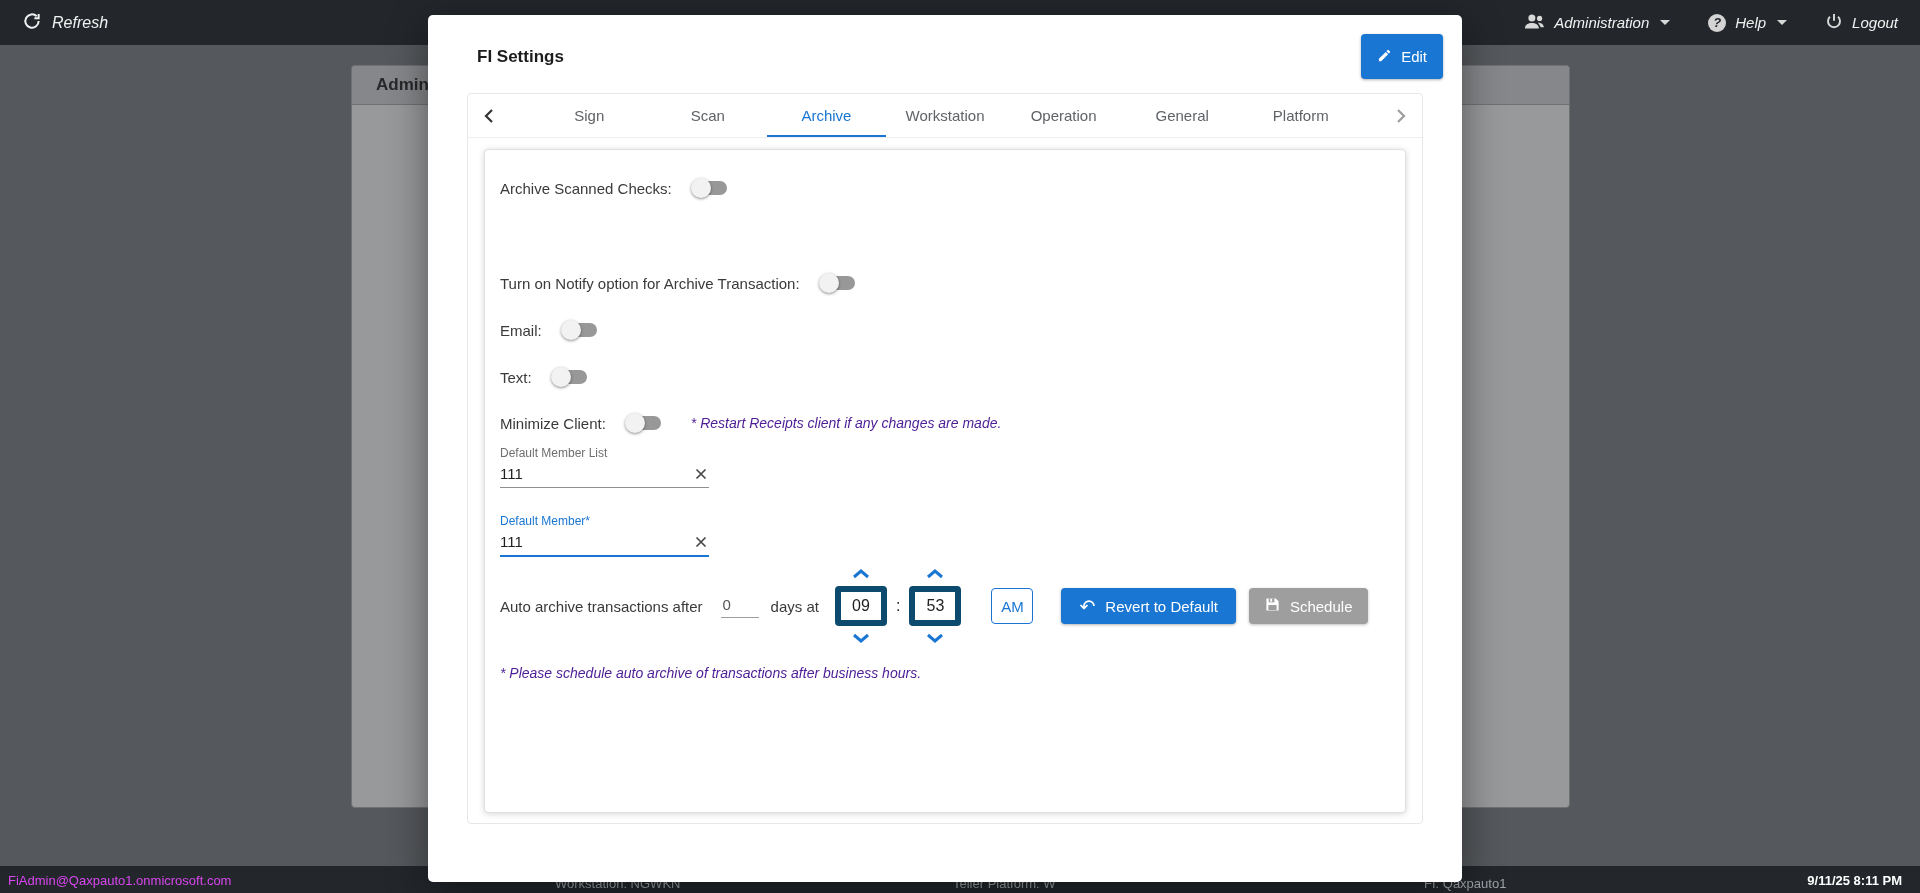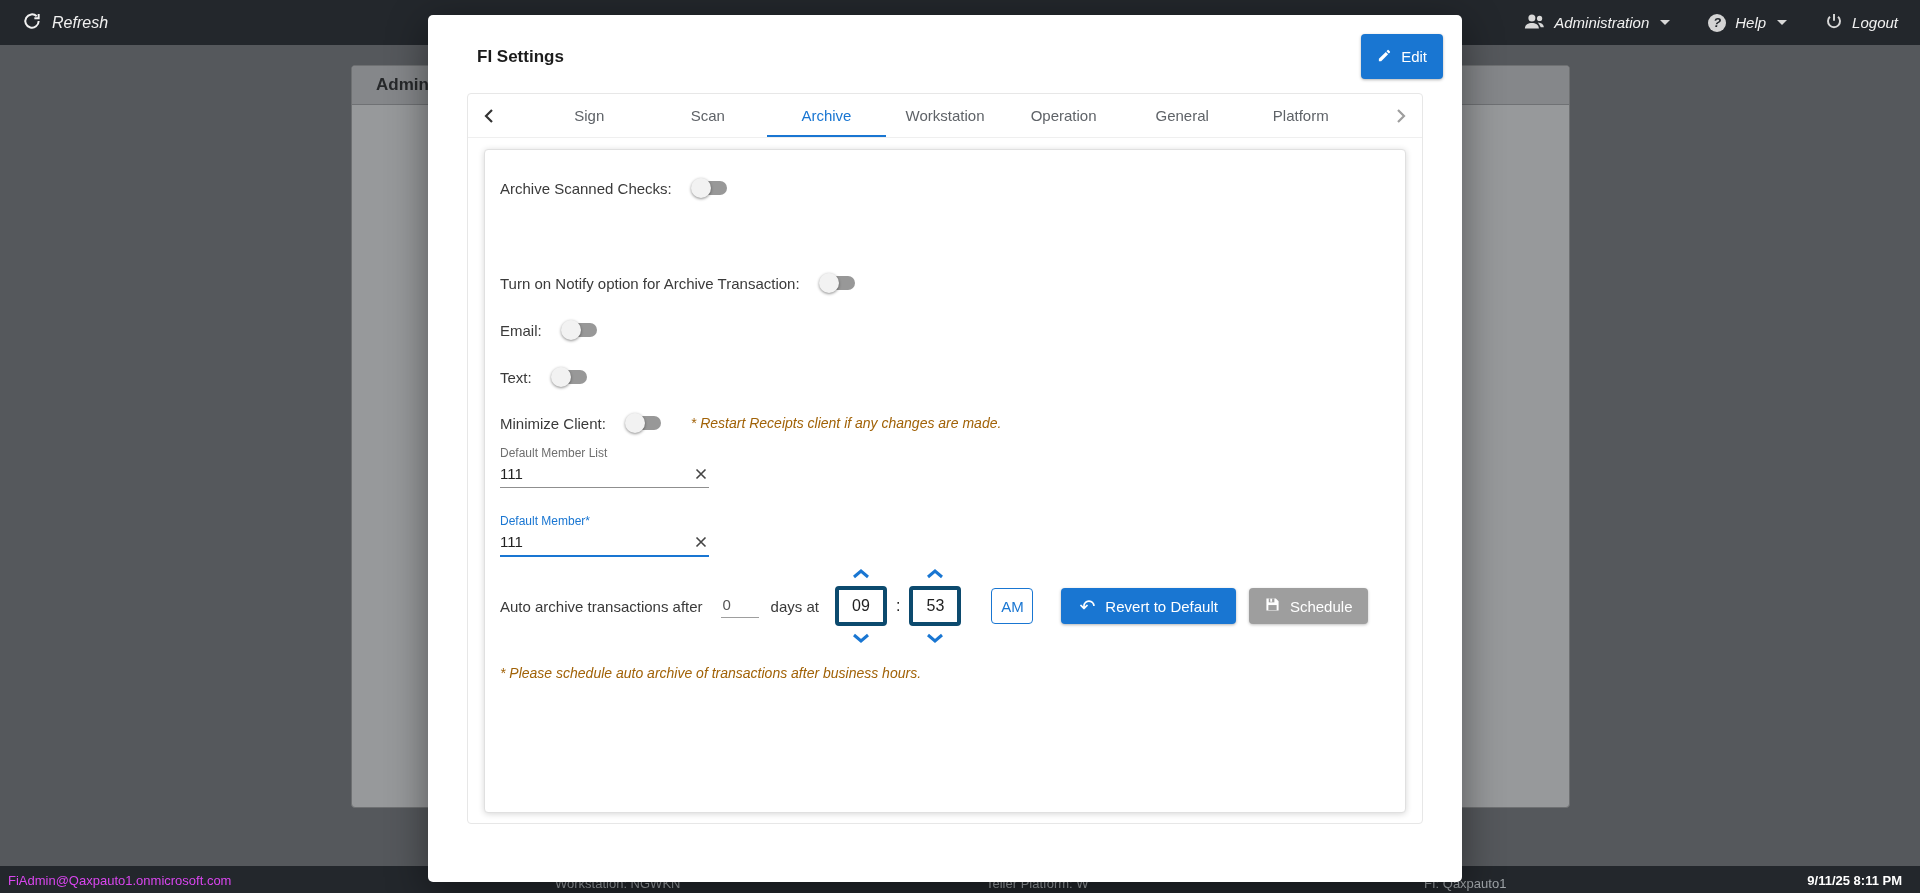--- a/index.html
+++ b/index.html
@@ -24,21 +24,21 @@
   .bg-panel-header { height:39px; background:#85878a; border-bottom:1px solid #6f7174; display:flex;
                      align-items:center; padding:0 24px; font-size:17px; font-weight:bold; color:#26282a; }
 
   
   .statusbar { position:absolute; bottom:0; left:0; width:100%; height:27px; background:#23272c;
                color:#fff; z-index:5; font-size:13px; }
   .sb-item { position:absolute; top:50%; transform:translateY(-50%); white-space:nowrap; }
   .sb-user { left:8px; color:#d946ef; }
   .sb-dim { color:#9fa4a8; top:62%; }
   .sb-workstation { left:555px; }
-  .sb-platform { left:986px; }
+  .sb-platform { left:953px; }
   .sb-fi { left:1424px; }
   .sb-datetime { right:18px; color:#fff; font-weight:bold; }
 
   
   .modal { position:absolute; left:428px; top:15px; width:1034px; height:867px; background:#fff;
            border-radius:5px; box-shadow:0 10px 40px rgba(0,0,0,0.45); z-index:20; }
   .modal-header { display:flex; align-items:center; justify-content:space-between; padding:19px 19px 0 49px; }
   .modal-title { font-size:17px; font-weight:bold; color:#1c1c1c; }
   .edit-btn { display:flex; align-items:center; gap:9px; background:#1976d2; color:#fff; border:none;
               border-radius:4px; height:45px; padding:0 16px; font-size:15px; cursor:pointer;
@@ -50,21 +50,21 @@
   .tab-nav { width:30px; display:flex; align-items:center; justify-content:center; cursor:pointer; }
   .tabs-strip { flex:1; display:flex; padding:0 26px; }
   .tab { flex:1; display:flex; align-items:center; justify-content:center; font-size:15px; color:#5f6368;
          cursor:pointer; }
   .tab.active { color:#1976d2; box-shadow:inset 0 -2px 0 #1976d2; }
 
   .card { position:absolute; left:16px; top:55px; width:922px; height:664px; border:1px solid #e0e0e0;
           border-radius:4px; box-shadow:0 1px 6px rgba(0,0,0,0.16); background:#fff; }
   .row { position:absolute; left:15px; display:flex; align-items:center; height:26px; }
   .lbl { font-size:15px; color:#3a3a3a; margin-right:14px; }
-  .note-italic { font-style:italic; color:#a16207; font-size:14px; }
+  .note-italic { font-style:italic; color:#4c1d95; font-size:14px; }
 
   
   .switch { position:relative; width:33px; height:14px; border-radius:7px; background:#989898;
             margin:0 8px; cursor:pointer; flex:none; }
   .switch::before { content:""; position:absolute; left:-3px; top:-3px; width:20px; height:20px;
                     border-radius:50%; background:#f2f2f2; box-shadow:0 1px 3px rgba(0,0,0,0.45); }
 
   
   .radio-group { display:flex; align-items:center; gap:9px; margin-left:6px; }
   .radio { width:20px; height:20px; border-radius:50%; border:2px solid #717171; cursor:pointer; flex:none; }
@@ -83,21 +83,21 @@
   .clear-x { cursor:pointer; line-height:0; padding:0 2px; }
 
   
   .auto-row { position:absolute; left:15px; top:412px; height:88px; display:flex; align-items:center; }
   .days-input { width:38px; border:none; outline:none; border-bottom:1px solid #9e9e9e; font-size:15px;
                 color:#555; padding:2px 2px 4px; margin-left:18px; font-family:"Liberation Sans", sans-serif; }
   .days-at { font-size:15px; color:#3a3a3a; margin-left:12px; }
   .spinner { display:flex; flex-direction:column; align-items:center; gap:7px; }
   .spinner.hour { margin-left:16px; }
   .chev-btn { cursor:pointer; line-height:0; background:none; border:none; padding:0; }
-  .spin-box { width:52px; height:40px; border:4px solid #0c4a6e; border-radius:4px; text-align:center;
+  .spin-box { width:52px; height:40px; border:6px solid #0c4a6e; border-radius:4px; text-align:center;
               font-size:16px; color:#222; outline:none; font-family:"Liberation Sans", sans-serif; }
   .time-colon { font-size:16px; color:#222; margin:0 9px; }
   .am-btn { min-width:42px; height:36px; border:1.5px solid #1976d2; border-radius:4px; background:#fff;
             color:#1976d2; font-size:15px; margin-left:30px; cursor:pointer;
             font-family:"Liberation Sans", sans-serif; }
   .revert-btn { height:36px; background:#1976d2; color:#fff; border:none; border-radius:4px; padding:0 18px;
                 font-size:15px; display:flex; align-items:center; gap:10px; margin-left:28px; cursor:pointer;
                 box-shadow:0 1px 3px rgba(0,0,0,0.3); font-family:"Liberation Sans", sans-serif; }
   .undo-glyph { font-size:19px; line-height:1; }
   .schedule-btn { height:36px; background:#9e9e9e; color:#fff; border:none; border-radius:4px; padding:0 16px;

